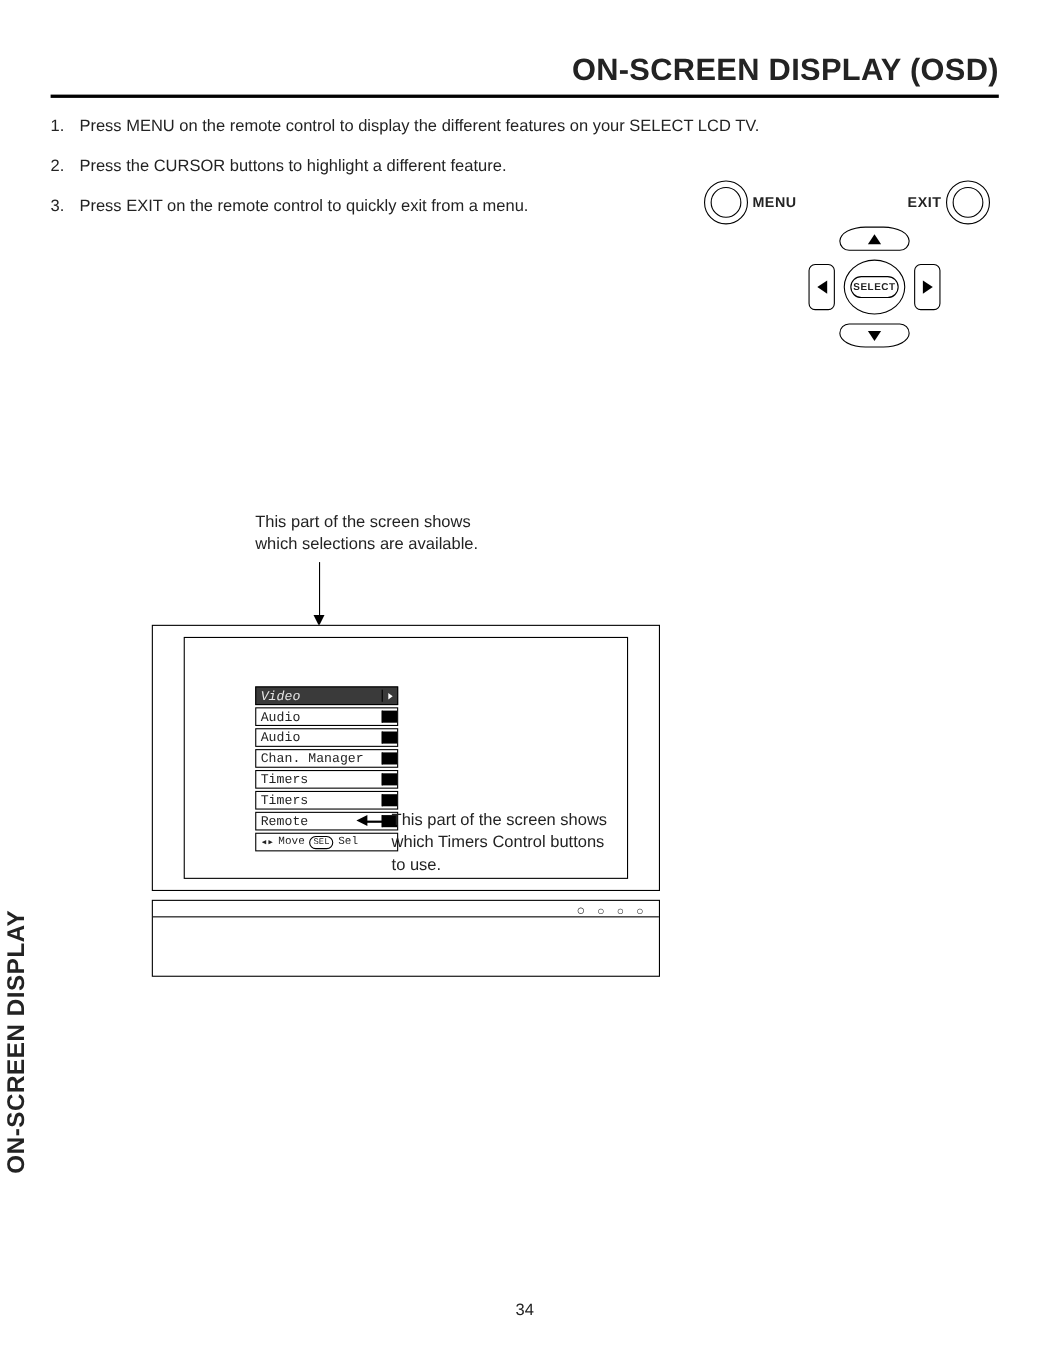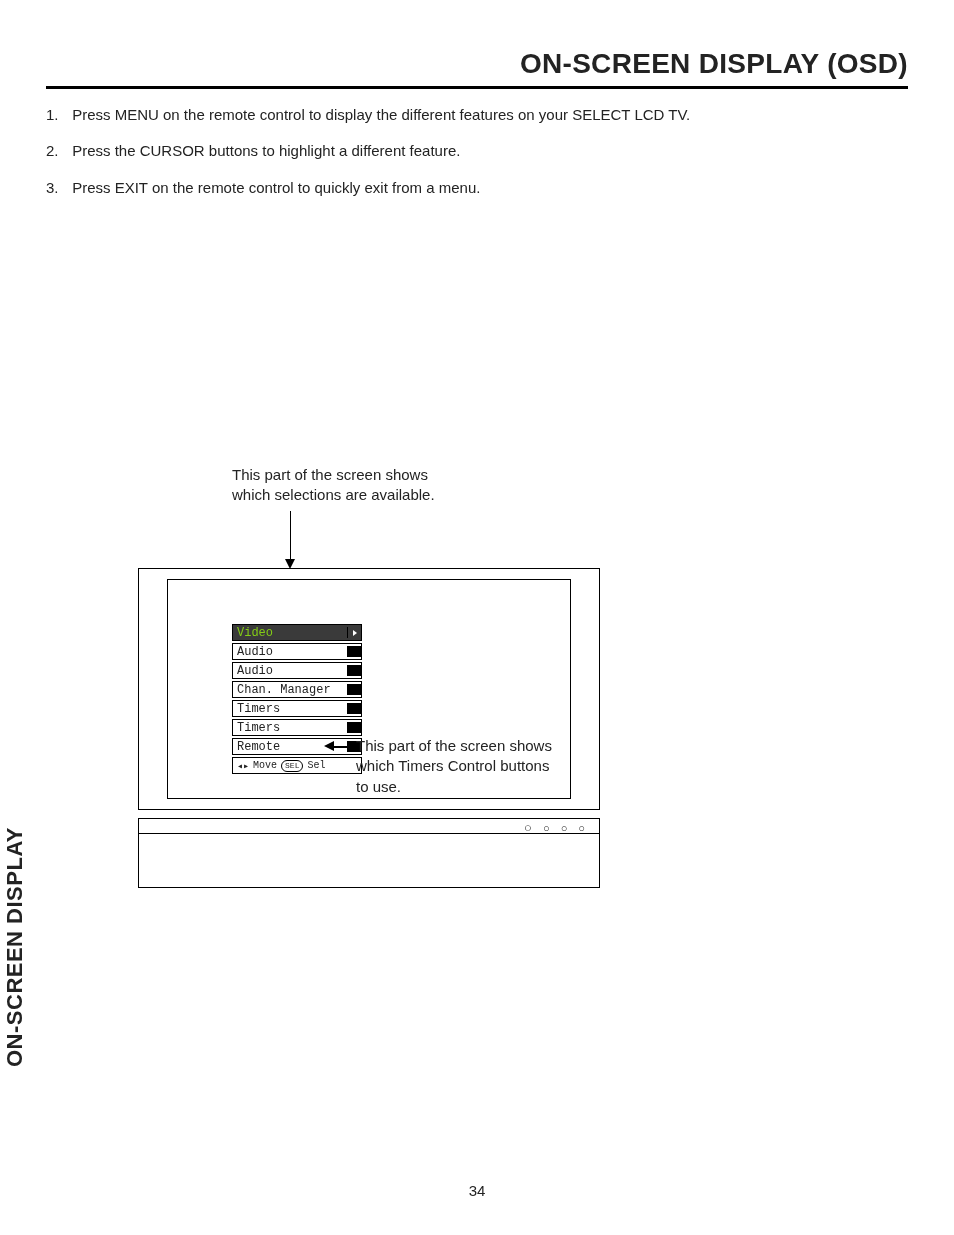--- a/index.html
+++ b/index.html
@@ -128,21 +128,21 @@
   }
   .osd-item, .osd-footer {
     border: 1px solid #000;
     padding: 2px 4px;
     margin-bottom: 2px;
     background: #fff;
     display: flex; align-items: center;
     height: 17px;
     justify-content: space-between;
   }
-  .osd-item.selected { background: #3a3a3a; color: #84cc16; }
+  .osd-item.selected { background: #3a3a3a; color: #e5e5e5; font-style: italic; }
   .osd-item .tab {
     width: 14px; height: 100%; margin: -2px -4px -2px 4px;
     border-left: 1px solid #000;
     display: flex; align-items:center; justify-content:center;
     background: #000;
   }
   .osd-item.selected .tab { background: #3a3a3a; }
   .osd-item .mini-tri {
     width:0;height:0;border-top:3px solid transparent;border-bottom:3px solid transparent;border-left:4px solid #fff;
   }
@@ -186,20 +186,49 @@
         <span class="instr-num">2.</span>
         <span>Press the CURSOR buttons to highlight a different feature.</span>
       </li>
       <li>
         <span class="instr-num">3.</span>
         <span>Press EXIT on the remote control to quickly exit from a menu.</span>
       </li>
     </ul>
   </div>
 
+  <div class="remote-diagram">
+    <div class="btn-circ-outer" style="left:0; top:6px;">
+        <div class="btn-circ-inner"></div>
+      </div>
+    <div class="rlabel" style="left:44px; top:18px;">MENU</div>
+
+    <div class="btn-circ-outer" style="right:0; top:6px;">
+        <div class="btn-circ-inner"></div>
+      </div>
+    <div class="rlabel" style="right:44px; top:18px;">EXIT</div>
+
+    <div class="pad">
+      <div class="pad-up">
+          <div class="tri tri-up"></div>
+        </div>
+      <div class="pad-down">
+          <div class="tri tri-down"></div>
+        </div>
+      <div class="pad-left">
+          <div class="tri tri-left"></div>
+        </div>
+      <div class="pad-right">
+          <div class="tri tri-right"></div>
+        </div>
+      <div class="pad-select">
+        <div class="pad-select-inner">SELECT</div>
+      </div>
+    </div>
+  </div>
 
   <div class="callout-top">
     <div>This part of the screen shows</div>
     <div>which selections are available.</div>
     <div class="pointer-line"></div>
     <div class="pointer-head"></div>
   </div>
 
   <div class="tv">
     <div class="tv-screen-outer">

